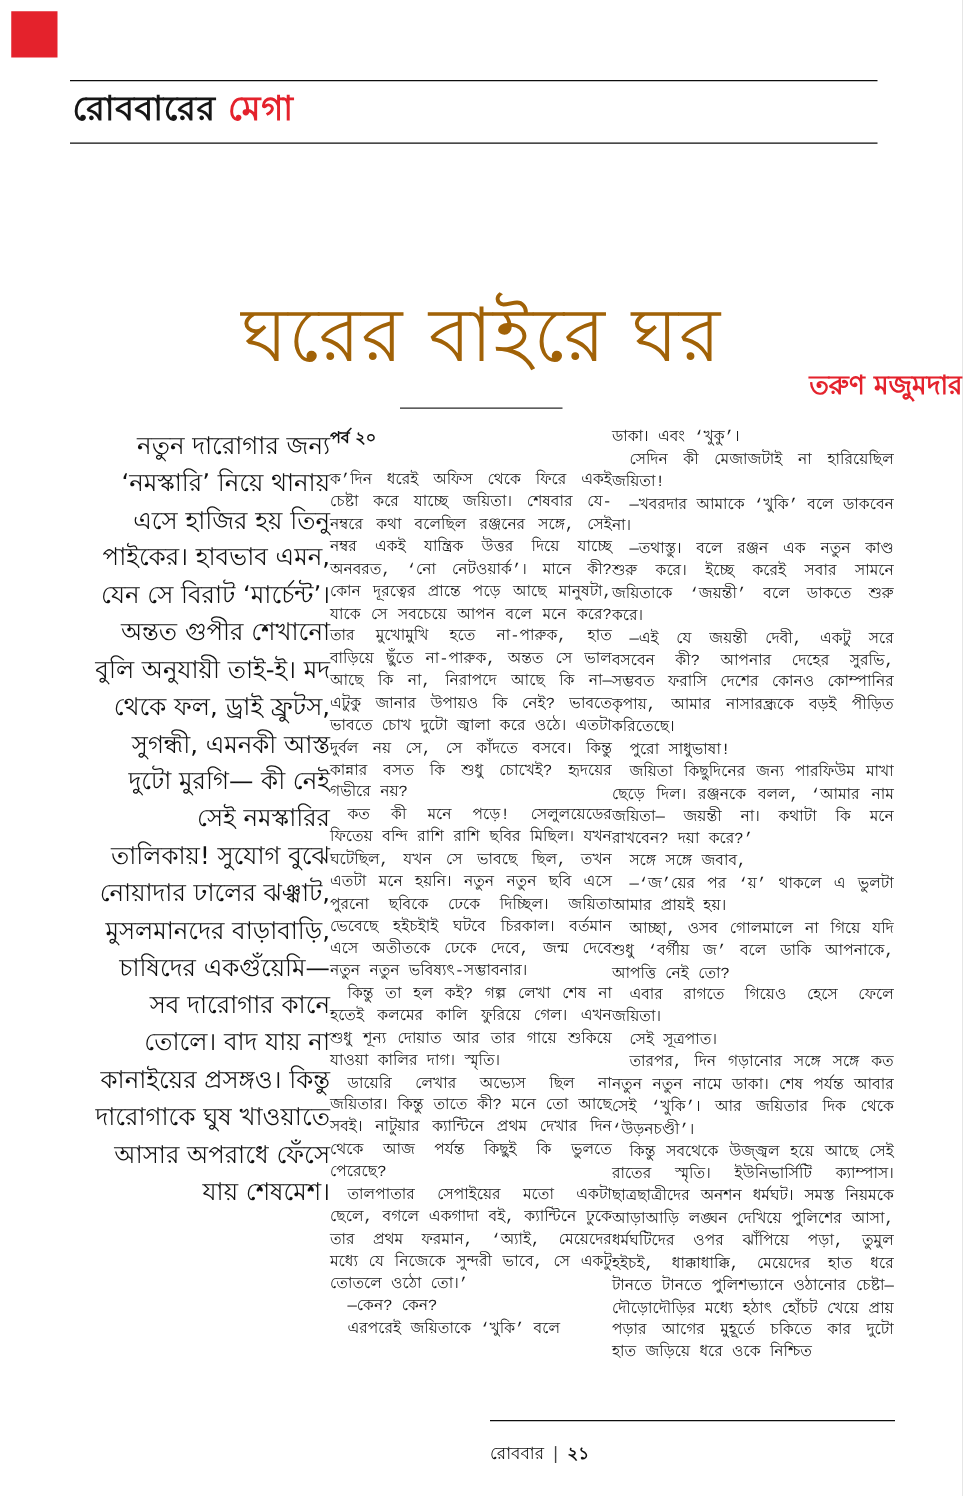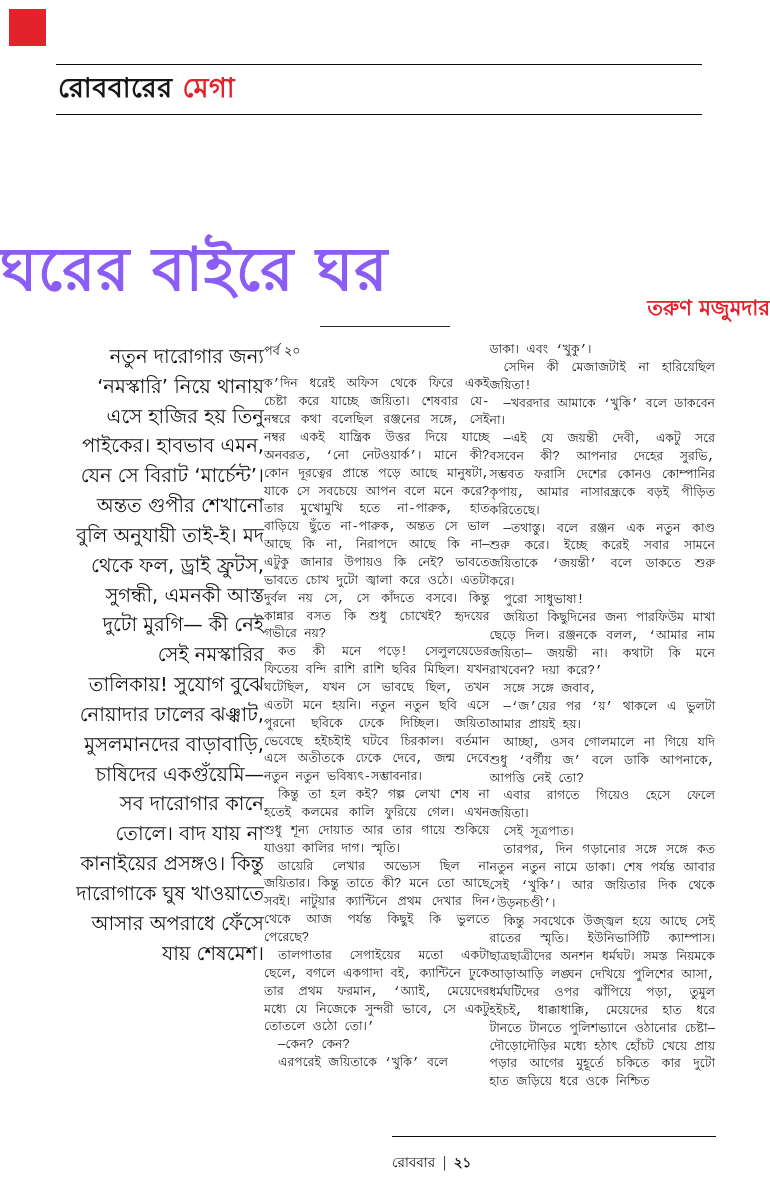--- a/index.html
+++ b/index.html
@@ -25,22 +25,23 @@
     border-top:1.5px solid #0c0c0c;
     border-bottom:1.5px solid #0c0c0c;
     padding:8px 2px 11px 2px;
   }
   .masthead-title{
     font-size:27px;font-weight:700;letter-spacing:.5px;line-height:1.1;
   }
   .masthead-title .hl{color:var(--accent,#e4222c);}
   .article-title{
     position:absolute;top:196px;left:0;right:0;
-    font-size:60px;font-weight:700;letter-spacing:1px;
-    color:#8b5cf6;line-height:1.1;
+    text-align:center;
+    font-size:60px;font-weight:400;letter-spacing:1px;
+    color:#a16207;line-height:1.1;
   }
   .article-author{
     position:absolute;top:292px;left:0;right:0;
     text-align:right;
     font-size:21px;font-weight:700;
     color:var(--accent,#e4222c);
   }
   .author-rule{
     position:absolute;top:326px;left:50%;
     width:130px;margin-left:-65px;
@@ -56,21 +57,21 @@
     text-align:right;
     color:#121212;
   }
   .body-col{
     flex:1 1 0;
     font-size:12.4px;line-height:1.44;
     text-align:justify;
     color:#1b1b1b;
   }
   .part-label{
-    font-size:12.8px;margin:0 0 16px 0;color:#111;
+    font-size:12.8px;margin:0 0 16px 0;color:#111;font-weight:bold;
   }
   .body-col p{margin:0;text-indent:14px;font-family:Liberation Mono, monospace;}
   .body-col .para-wrap p:first-child{text-indent:0;}
   .footer{
     position:absolute;left:392px;right:54px;top:1136px;
     border-top:1.5px solid #0c0c0c;
     padding-top:15px;
     text-align:left;
     font-size:13.5px;color:#111;
   }
@@ -113,22 +114,22 @@
           <p>—কেন? কেন?</p>
           <p>এরপরেই জয়িতাকে ‘খুকি’ বলে</p>
         </div>
     </div>
 
     <div class="body-col">
       <div class="para-wrap">
           <p>ডাকা। এবং ‘খুকু’।</p>
           <p>সেদিন কী মেজাজটাই না হারিয়েছিল জয়িতা!</p>
           <p>—খবরদার আমাকে ‘খুকি’ বলে ডাকবেন না।</p>
+          <p>—তথাস্তু। বলে রঞ্জন এক নতুন কাণ্ড শুরু করে। ইচ্ছে করেই সবার সামনে জয়িতাকে ‘জয়ন্তী’ বলে ডাকতে শুরু করে।</p>
           <p>—এই যে জয়ন্তী দেবী, একটু সরে বসবেন কী? আপনার দেহের সুরভি, সম্ভবত ফরাসি দেশের কোনও কোম্পানির কৃপায়, আমার নাসারন্ধ্রকে বড়ই পীড়িত করিতেছে।</p>
-          <p>—তথাস্তু। বলে রঞ্জন এক নতুন কাণ্ড শুরু করে। ইচ্ছে করেই সবার সামনে জয়িতাকে ‘জয়ন্তী’ বলে ডাকতে শুরু করে।</p>
           <p>পুরো সাধুভাষা!</p>
           <p>জয়িতা কিছুদিনের জন্য পারফিউম মাখা ছেড়ে দিল। রঞ্জনকে বলল, ‘আমার নাম জয়িতা— জয়ন্তী না। কথাটা কি মনে রাখবেন? দয়া করে?’</p>
           <p>সঙ্গে সঙ্গে জবাব,</p>
           <p>—‘জ’য়ের পর ‘য়’ থাকলে এ ভুলটা আমার প্রায়ই হয়।</p>
           <p>আচ্ছা, ওসব গোলমালে না গিয়ে যদি শুধু ‘বর্গীয় জ’ বলে ডাকি আপনাকে, আপত্তি নেই তো?</p>
           <p>এবার রাগতে গিয়েও হেসে ফেলে জয়িতা।</p>
           <p>সেই সূত্রপাত।</p>
           <p>তারপর, দিন গড়ানোর সঙ্গে সঙ্গে কত নতুন নতুন নামে ডাকা। শেষ পর্যন্ত আবার সেই ‘খুকি’। আর জয়িতার দিক থেকে ‘উড়নচণ্ডী’।</p>
           <p>কিন্তু সবথেকে উজ্জ্বল হয়ে আছে সেই রাতের স্মৃতি। ইউনিভার্সিটি ক্যাম্পাস। ছাত্রছাত্রীদের অনশন ধর্মঘট। সমস্ত নিয়মকে আড়াআড়ি লঙ্ঘন দেখিয়ে পুলিশের আসা, ধর্মঘটিদের ওপর ঝাঁপিয়ে পড়া, তুমুল হইচই, ধাক্কাধাক্কি, মেয়েদের হাত ধরে টানতে টানতে পুলিশভ্যানে ওঠানোর চেষ্টা— দৌড়োদৌড়ির মধ্যে হঠাৎ হোঁচট খেয়ে প্রায় পড়ার আগের মুহূর্তে চকিতে কার দুটো হাত জড়িয়ে ধরে ওকে নিশ্চিত</p>
         </div>

